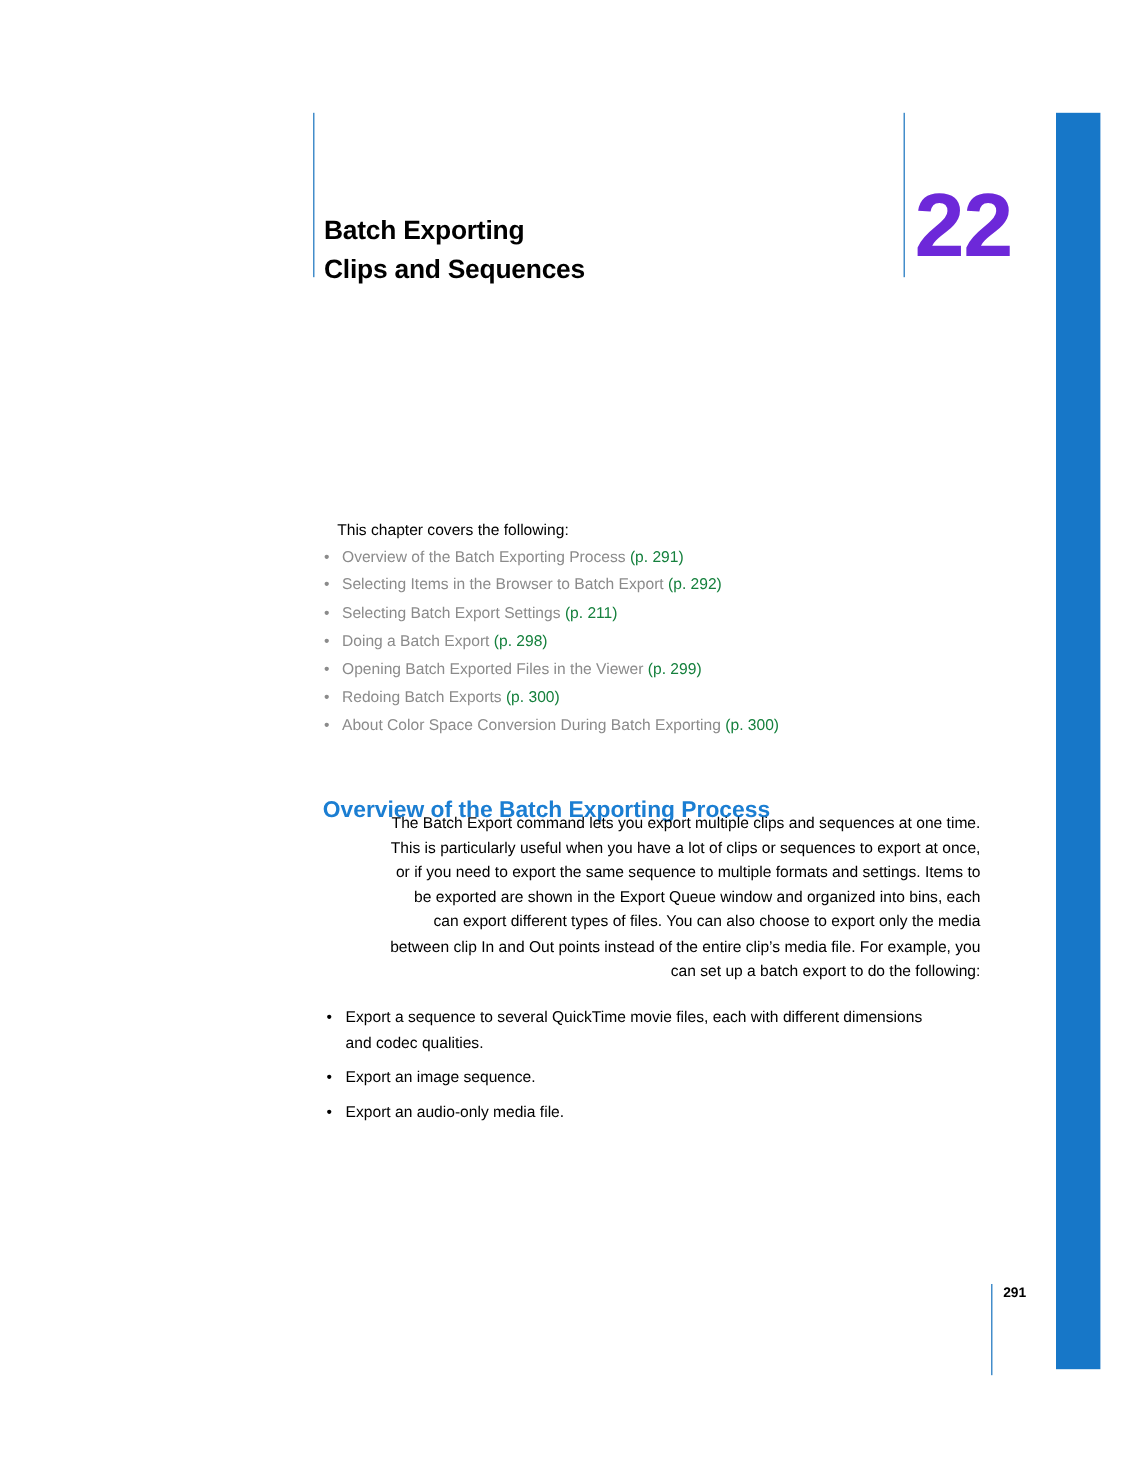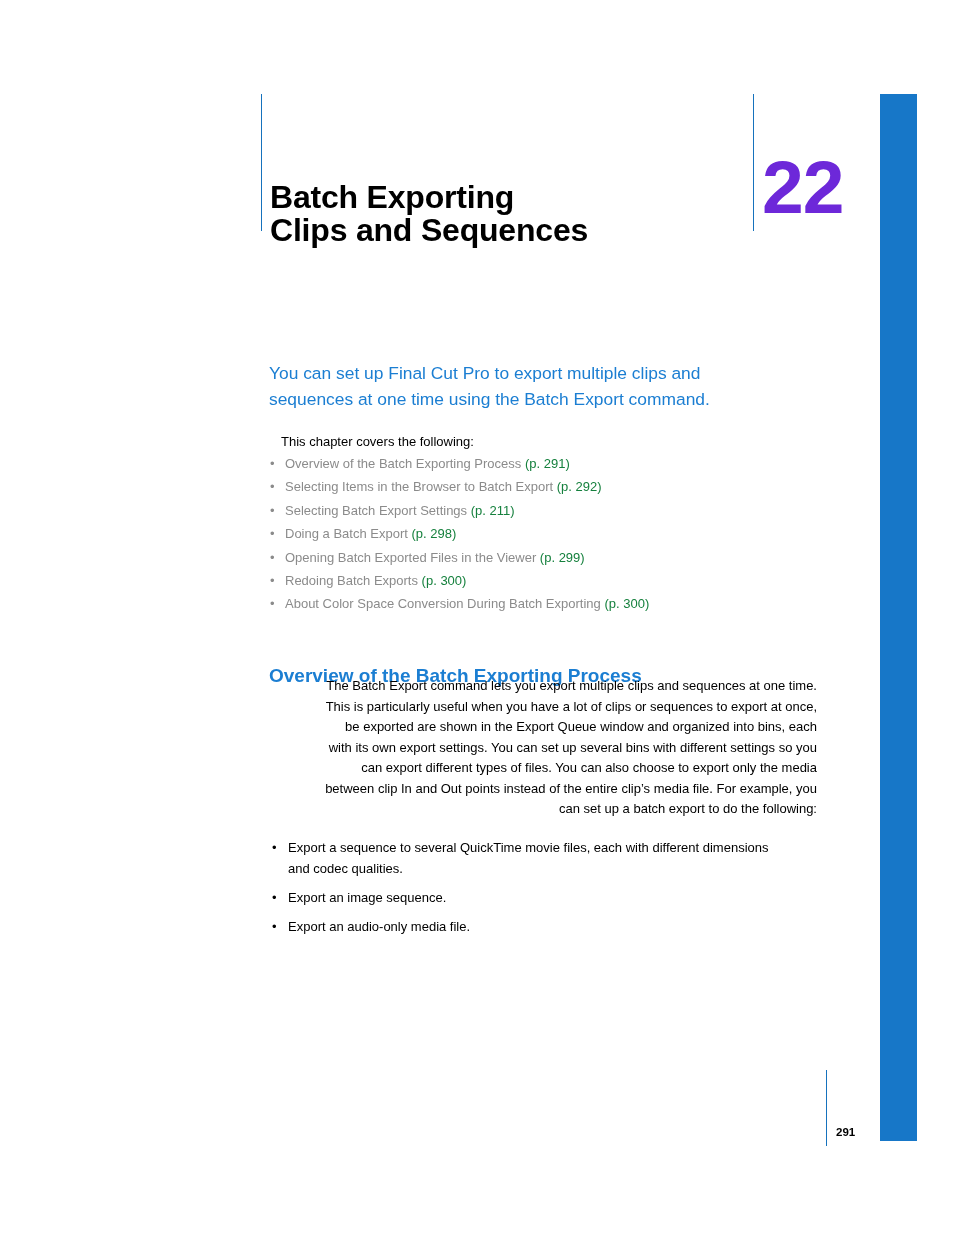--- a/index.html
+++ b/index.html
@@ -54,21 +54,21 @@
     height: 76px;
     background: #1672bd;
   }
 
   
   .chapter-title {
     position: absolute;
     left: 270px;
     top: 160px;
     width: 470px;
-    font-size: 32px;
+    font-size: 22px;
     font-weight: bold;
     line-height: 33px;
     letter-spacing: -0.2px;
     color: #000000;
   }
   .chapter-title .line { display: block; white-space: nowrap; }
 
   .chapter-number {
     position: absolute;
     left: 762px;
@@ -177,21 +177,21 @@
     left: 1px;
     top: 0;
     color: #000000;
   }
   .example-list li .line { display: block; white-space: nowrap; }
 
   
   .page-number {
     position: absolute;
     left: 836px;
-    top: 1126px;
+    top: 1072px;
     font-size: 11.5px;
     font-weight: bold;
     color: #000000;
   }
 </style>
 </head>
 <body>
 
 <div class="page">
 
@@ -200,24 +200,20 @@
   <div class="blue-tab"></div>
   <div class="rule-footer"></div>
 
   <h1 class="chapter-title">
     <span class="line">Batch Exporting</span>
     <span class="line">Clips and Sequences</span>
   </h1>
 
   <div class="chapter-number">22</div>
 
-  <div class="intro">
-    <span class="line">You can set up Final Cut Pro to export multiple clips and</span>
-    <span class="line">sequences at one time using the Batch Export command.</span>
-  </div>
 
   <div class="toc-lead">This chapter covers the following:</div>
 
   <ul class="toc-list">
     <li>
       <span class="bullet">•</span>
       <span class="toc-link">Overview of the Batch Exporting Process</span>
       <span class="toc-page">(p. 291)</span>
     </li>
     <li>
@@ -250,22 +246,22 @@
       <span class="toc-link">About Color Space Conversion During Batch Exporting</span>
       <span class="toc-page">(p. 300)</span>
     </li>
   </ul>
 
   <h2 class="section-heading">Overview of the Batch Exporting Process</h2>
 
   <div class="section-body">
     <span class="line">The Batch Export command lets you export multiple clips and sequences at one time.</span>
     <span class="line">This is particularly useful when you have a lot of clips or sequences to export at once,</span>
+    <span class="line">or if you need to export the same sequence to multiple formats and settings. Items to</span>
     <span class="line">be exported are shown in the Export Queue window and organized into bins, each</span>
-    <span class="line">with its own export settings. You can set up several bins with different settings so you</span>
     <span class="line">can export different types of files. You can also choose to export only the media</span>
     <span class="line">between clip In and Out points instead of the entire clip’s media file. For example, you</span>
     <span class="line">can set up a batch export to do the following:</span>
   </div>
 
   <ul class="example-list">
     <li>
       <span class="bullet">•</span>
       <span class="line">Export a sequence to several QuickTime movie files, each with different dimensions</span>
       <span class="line">and codec qualities.</span>

